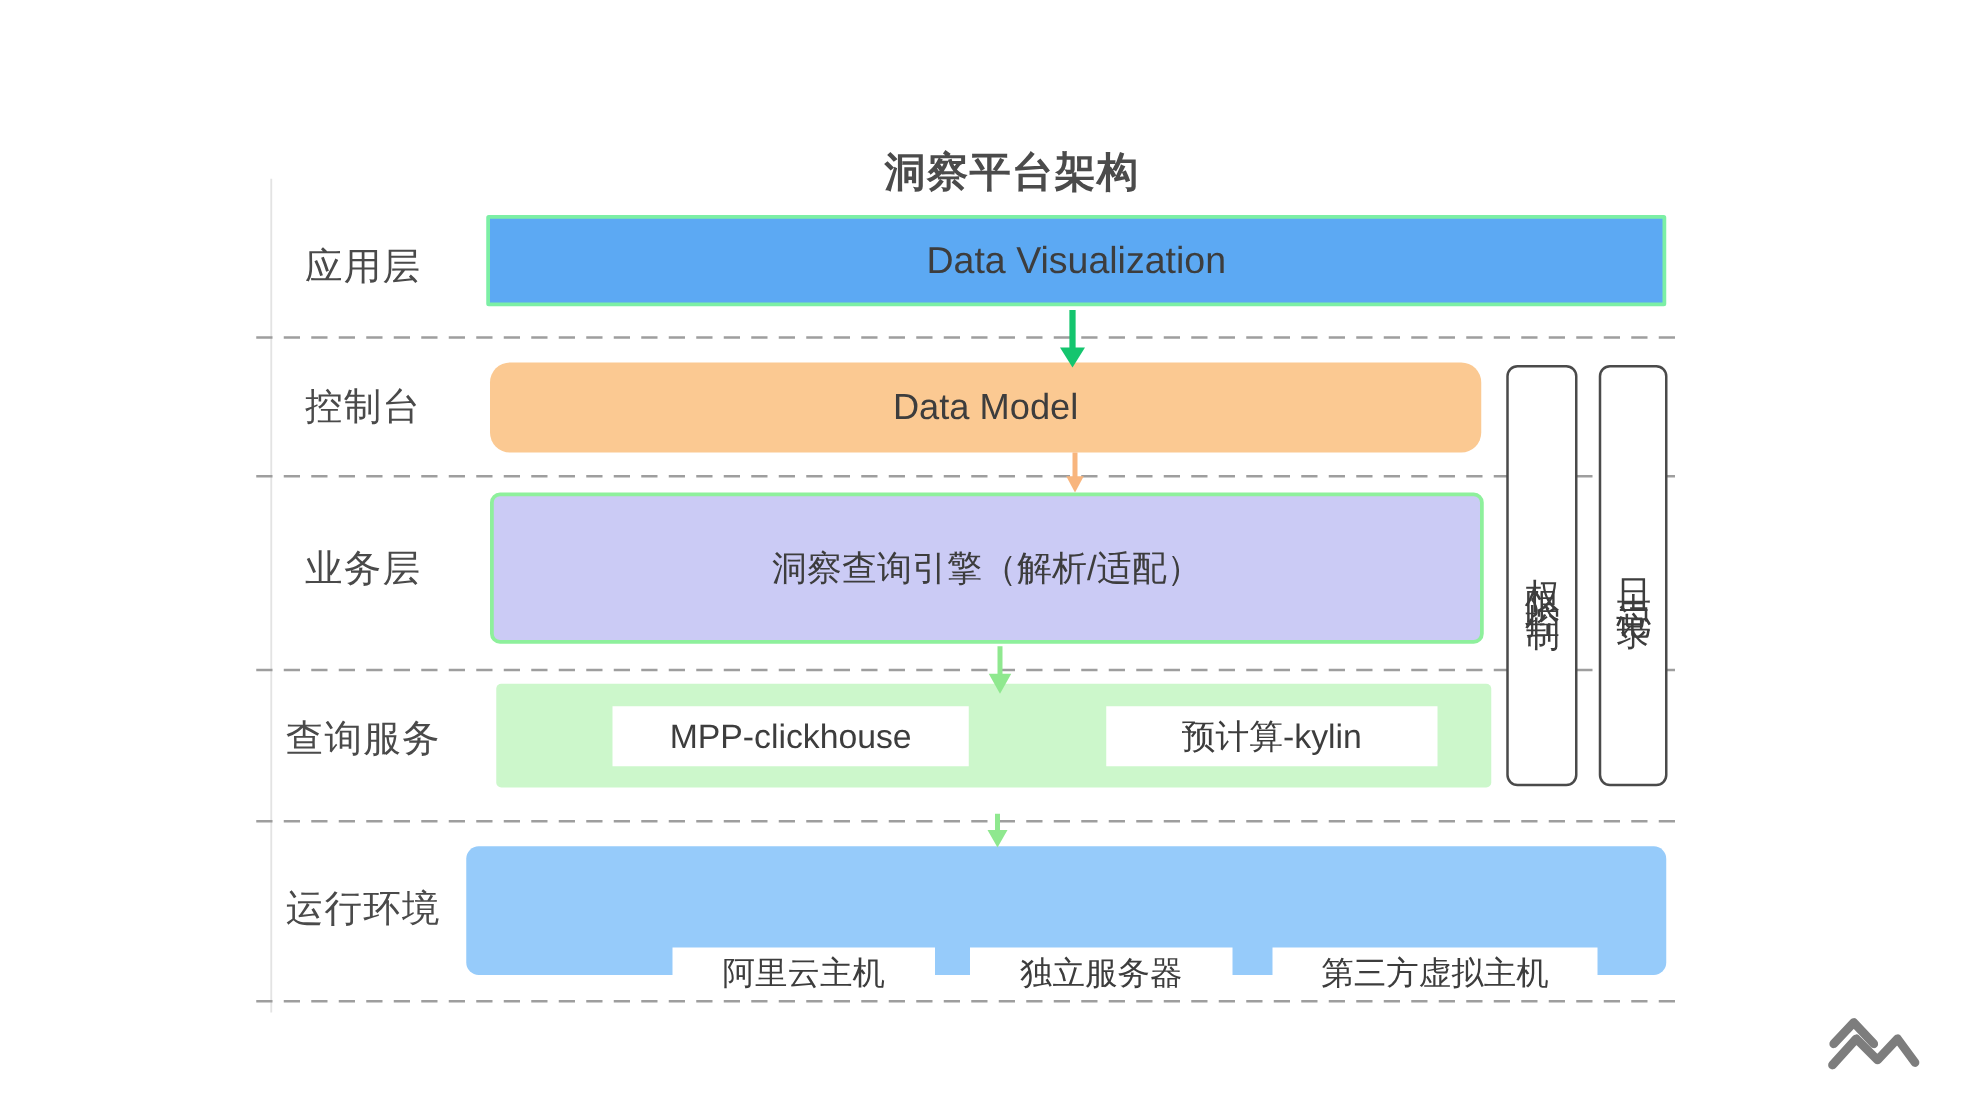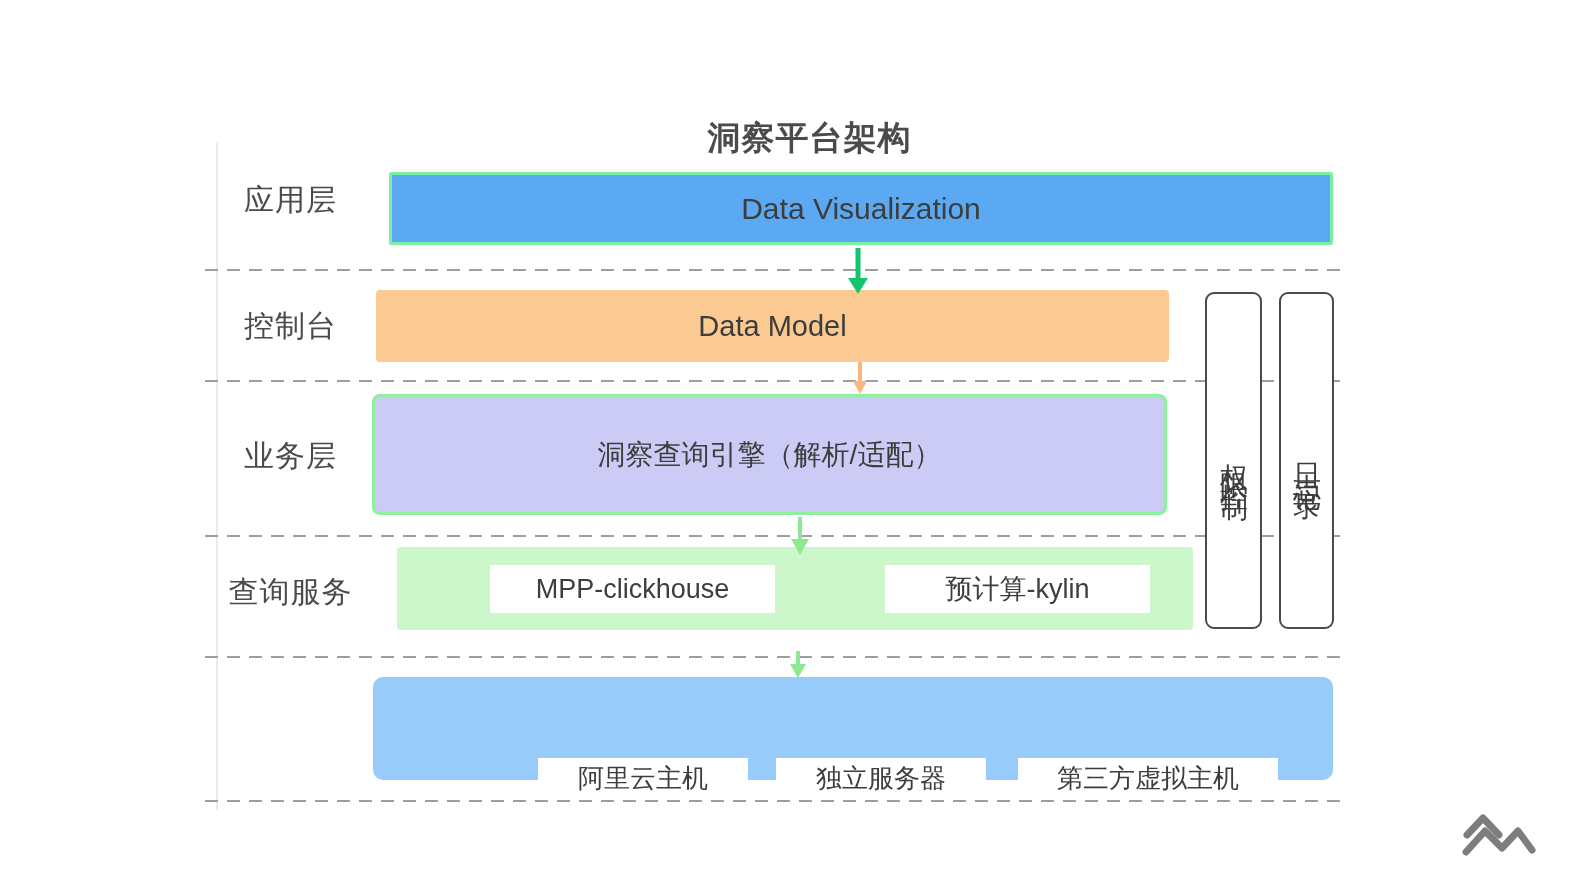--- a/index.html
+++ b/index.html
@@ -19,25 +19,25 @@
   .box{
     position:absolute;display:flex;align-items:center;justify-content:center;
     box-sizing:border-box;font-size:29px;color:var(--text-dark,#3d3d3d);
   }
   .app-box{
     left:389px;top:172px;width:944px;height:73px;border-radius:2px;
     background:var(--app-box-fill,#5CA9F3);border:3px solid var(--app-box-border,#7CEFA5);
     font-size:30px;
   }
   .console-box{
-    left:376px;top:290px;width:793px;height:72px;border-radius:4px;
+    left:392px;top:290px;width:793px;height:72px;border-radius:16px;
     background:var(--console-box-fill,#FBC992);
   }
   .engine-box{
-    left:372px;top:394px;width:795px;height:121px;border-radius:8px;
+    left:392px;top:394px;width:795px;height:121px;border-radius:8px;
     background:var(--engine-box-fill,#CBCBF5);border:3px solid var(--engine-box-border,#8EF09C);
     font-size:28px;
   }
   .query-box{
     left:397px;top:547px;width:796px;height:83px;border-radius:4px;
     background:var(--query-box-fill,#CCF7CB);
   }
   .runtime-box{
     left:373px;top:677px;width:960px;height:103px;border-radius:10px;
     background:var(--runtime-box-fill,#96CBFA);
@@ -67,24 +67,25 @@
     <line x1="217" y1="143" x2="217" y2="810" stroke="var(--faint-guide-line,#E3E3E3)" stroke-width="1.5"></line>
     <line x1="205" y1="270" x2="1343" y2="270" stroke="var(--dashed-line,#9E9E9E)" stroke-width="2" stroke-dasharray="13 9"></line>
     <line x1="205" y1="381" x2="1343" y2="381" stroke="var(--dashed-line,#9E9E9E)" stroke-width="2" stroke-dasharray="13 9"></line>
     <line x1="205" y1="536" x2="1343" y2="536" stroke="var(--dashed-line,#9E9E9E)" stroke-width="2" stroke-dasharray="13 9"></line>
     <line x1="205" y1="657" x2="1343" y2="657" stroke="var(--dashed-line,#9E9E9E)" stroke-width="2" stroke-dasharray="13 9"></line>
     <line x1="205" y1="801" x2="1343" y2="801" stroke="var(--dashed-line,#9E9E9E)" stroke-width="2" stroke-dasharray="13 9"></line>
   </svg>
 
   <h1 class="title">洞察平台架构</h1>
 
-  <div class="row-label" style="top:180px">应用层</div>
+  <div class="row-label" style="top:194px">应用层</div>
   <div class="row-label" style="top:306px">控制台</div>
   <div class="row-label" style="top:436px">业务层</div>
   <div class="row-label" style="top:572px">查询服务</div>
+  <div class="row-label" style="top:708px">运行环境</div>
 
   <div class="box app-box">
     <span>Data Visualization</span>
   </div>
 
   <div class="box console-box">
     <span>Data Model</span>
   </div>
 
   <div class="box engine-box">

